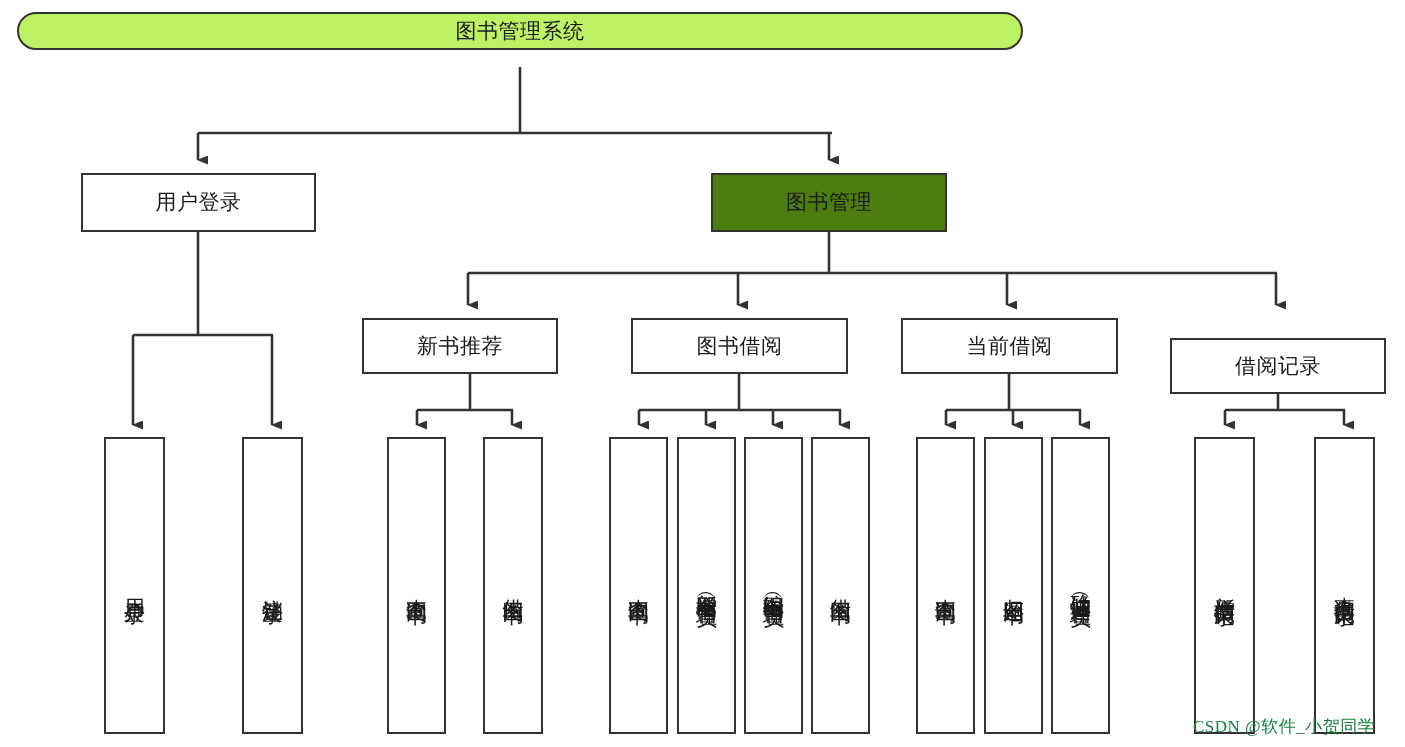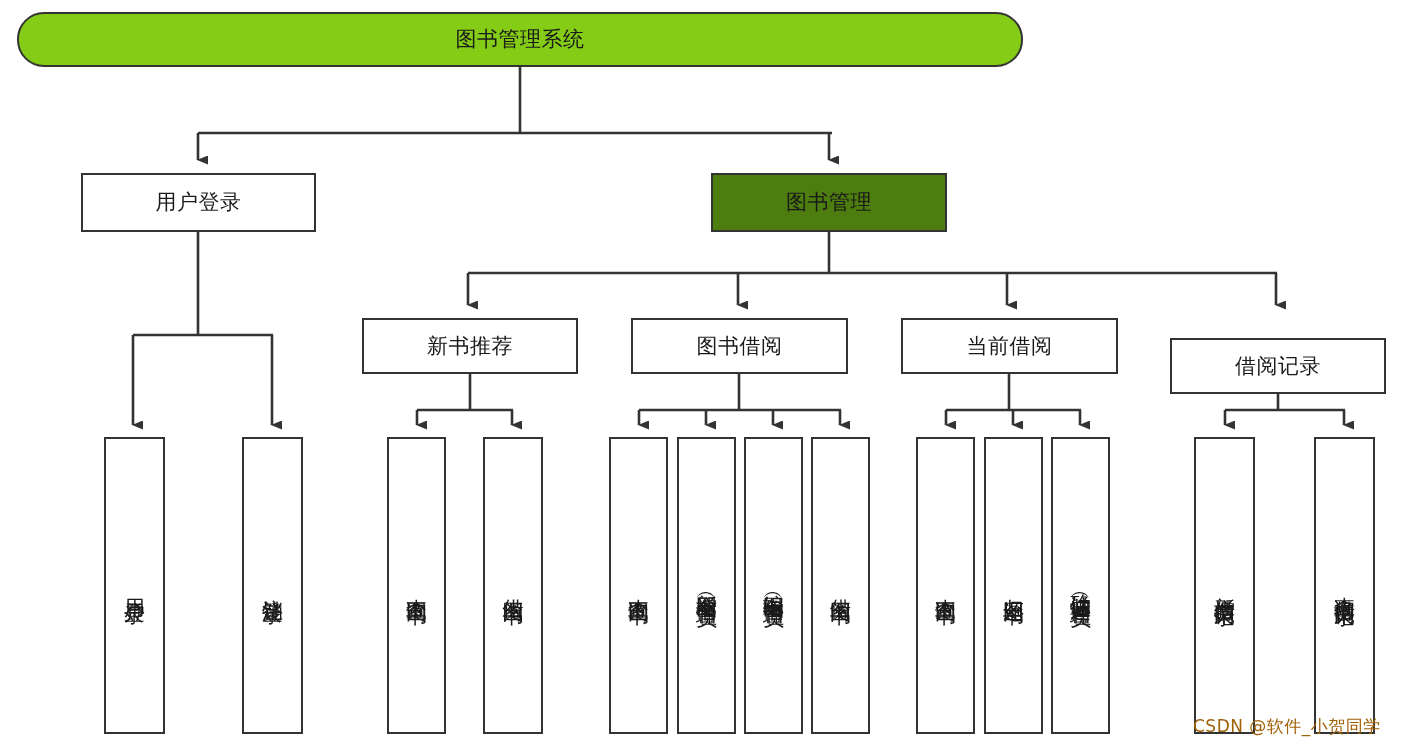--- a/index.html
+++ b/index.html
@@ -108,32 +108,32 @@
       <path d="M1013,410 L1013,425" marker-end="url(#arrowhead)"></path>
       <path d="M1080,410 L1080,425" marker-end="url(#arrowhead)"></path>
 
       <path d="M1278,374 L1278,410"></path>
       <path d="M1225,410 L1345,410"></path>
       <path d="M1225,410 L1225,425" marker-end="url(#arrowhead)"></path>
       <path d="M1344,410 L1344,425" marker-end="url(#arrowhead)"></path>
     </g>
   </svg>
 
-  <div class="node-box" style="left: 17px; top: 12px; width: 1006px; height: 55px; border-color: rgb(51, 51, 51); background: #84cc16; border-radius: 27px;">
+  <div class="node-box" style="left: 17px; top: 12px; width: 1006px; height: 38px; border-color: rgb(51, 51, 51); background: #bef264; border-radius: 27px;">
     <span class="node-label">图书管理系统</span>
   </div>
 
   <div class="node-box" style="left: 81px; top: 173px; width: 235px; height: 59px; border-color: rgb(51, 51, 51); background: rgb(255, 255, 255);">
     <span class="node-label">用户登录</span>
   </div>
   <div class="node-box" style="left: 711px; top: 173px; width: 236px; height: 59px; border-color: rgb(51, 51, 51); background: #4d7c0f;">
     <span class="node-label">图书管理</span>
   </div>
 
-  <div class="node-box" style="left: 362px; top: 318px; width: 216px; height: 56px; border-color: rgb(51, 51, 51); background: rgb(255, 255, 255);">
+  <div class="node-box" style="left: 362px; top: 318px; width: 196px; height: 56px; border-color: rgb(51, 51, 51); background: rgb(255, 255, 255);">
     <span class="node-label">新书推荐</span>
   </div>
   <div class="node-box" style="left: 901px; top: 318px; width: 217px; height: 56px; border-color: rgb(51, 51, 51); background: rgb(255, 255, 255);">
     <span class="node-label">当前借阅</span>
   </div>
   <div class="node-box" style="left: 631px; top: 318px; width: 217px; height: 56px; border-color: rgb(51, 51, 51); background: rgb(255, 255, 255);">
     <span class="node-label">图书借阅</span>
   </div>
   <div class="node-box" style="left: 1170px; top: 318px; width: 216px; height: 56px; border-color: rgb(51, 51, 51); background: rgb(255, 255, 255); margin-top: 20px;">
     <span class="node-label">借阅记录</span>
@@ -172,15 +172,15 @@
   <div class="node-box" style="left: 1051px; top: 437px; width: 59px; height: 297px; border-color: rgb(51, 51, 51); background: rgb(255, 255, 255);">
     <span class="node-label vertical">确认归还（管理员）</span>
   </div>
   <div class="node-box" style="left: 1194px; top: 437px; width: 61px; height: 297px; border-color: rgb(51, 51, 51); background: rgb(255, 255, 255);">
     <span class="node-label vertical">新增借阅记录</span>
   </div>
   <div class="node-box" style="left: 1314px; top: 437px; width: 61px; height: 297px; border-color: rgb(51, 51, 51); background: rgb(255, 255, 255);">
     <span class="node-label vertical">查询借阅记录</span>
   </div>
 
-  <div class="watermark" style="left: 1193px; top: 715px; color: #a16207;">CSDN @软件_小贺同学</div>
+  <div class="watermark" style="left: 1193px; top: 715px; color: #15803d; font-family: Liberation Serif, serif;">CSDN @软件_小贺同学</div>
 
 </div>
 
 </body></html>

